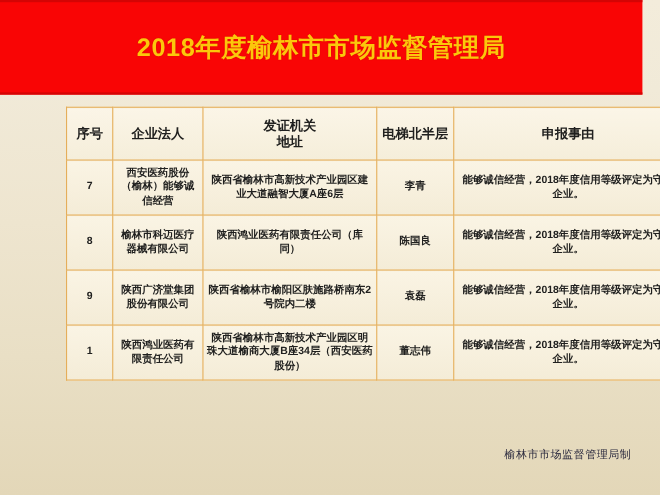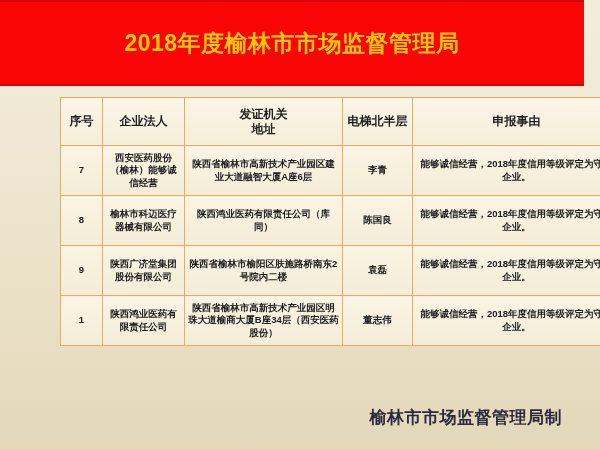--- a/index.html
+++ b/index.html
@@ -94,24 +94,24 @@
   }
   td.person-cell { font-size: 10px; }
   col.c-num     { width: 42px; }
   col.c-name    { width: 82px; }
   col.c-addr    { width: 158px; }
   col.c-person  { width: 70px; }
   col.c-reason  { width: 208px; }
   
   #footer {
     position: absolute;
-    right: 38px;
+    right: 26px;
     top: 406px;
-    font-size: 17px;
-    font-weight: bold;
+    font-size: 10px;
+    font-weight: normal;
     color: #2b2a3e;
     letter-spacing: 0.5px;
   }
 </style>
 </head>
 <body>
 
 <div id="page">
 
   <div id="banner">

